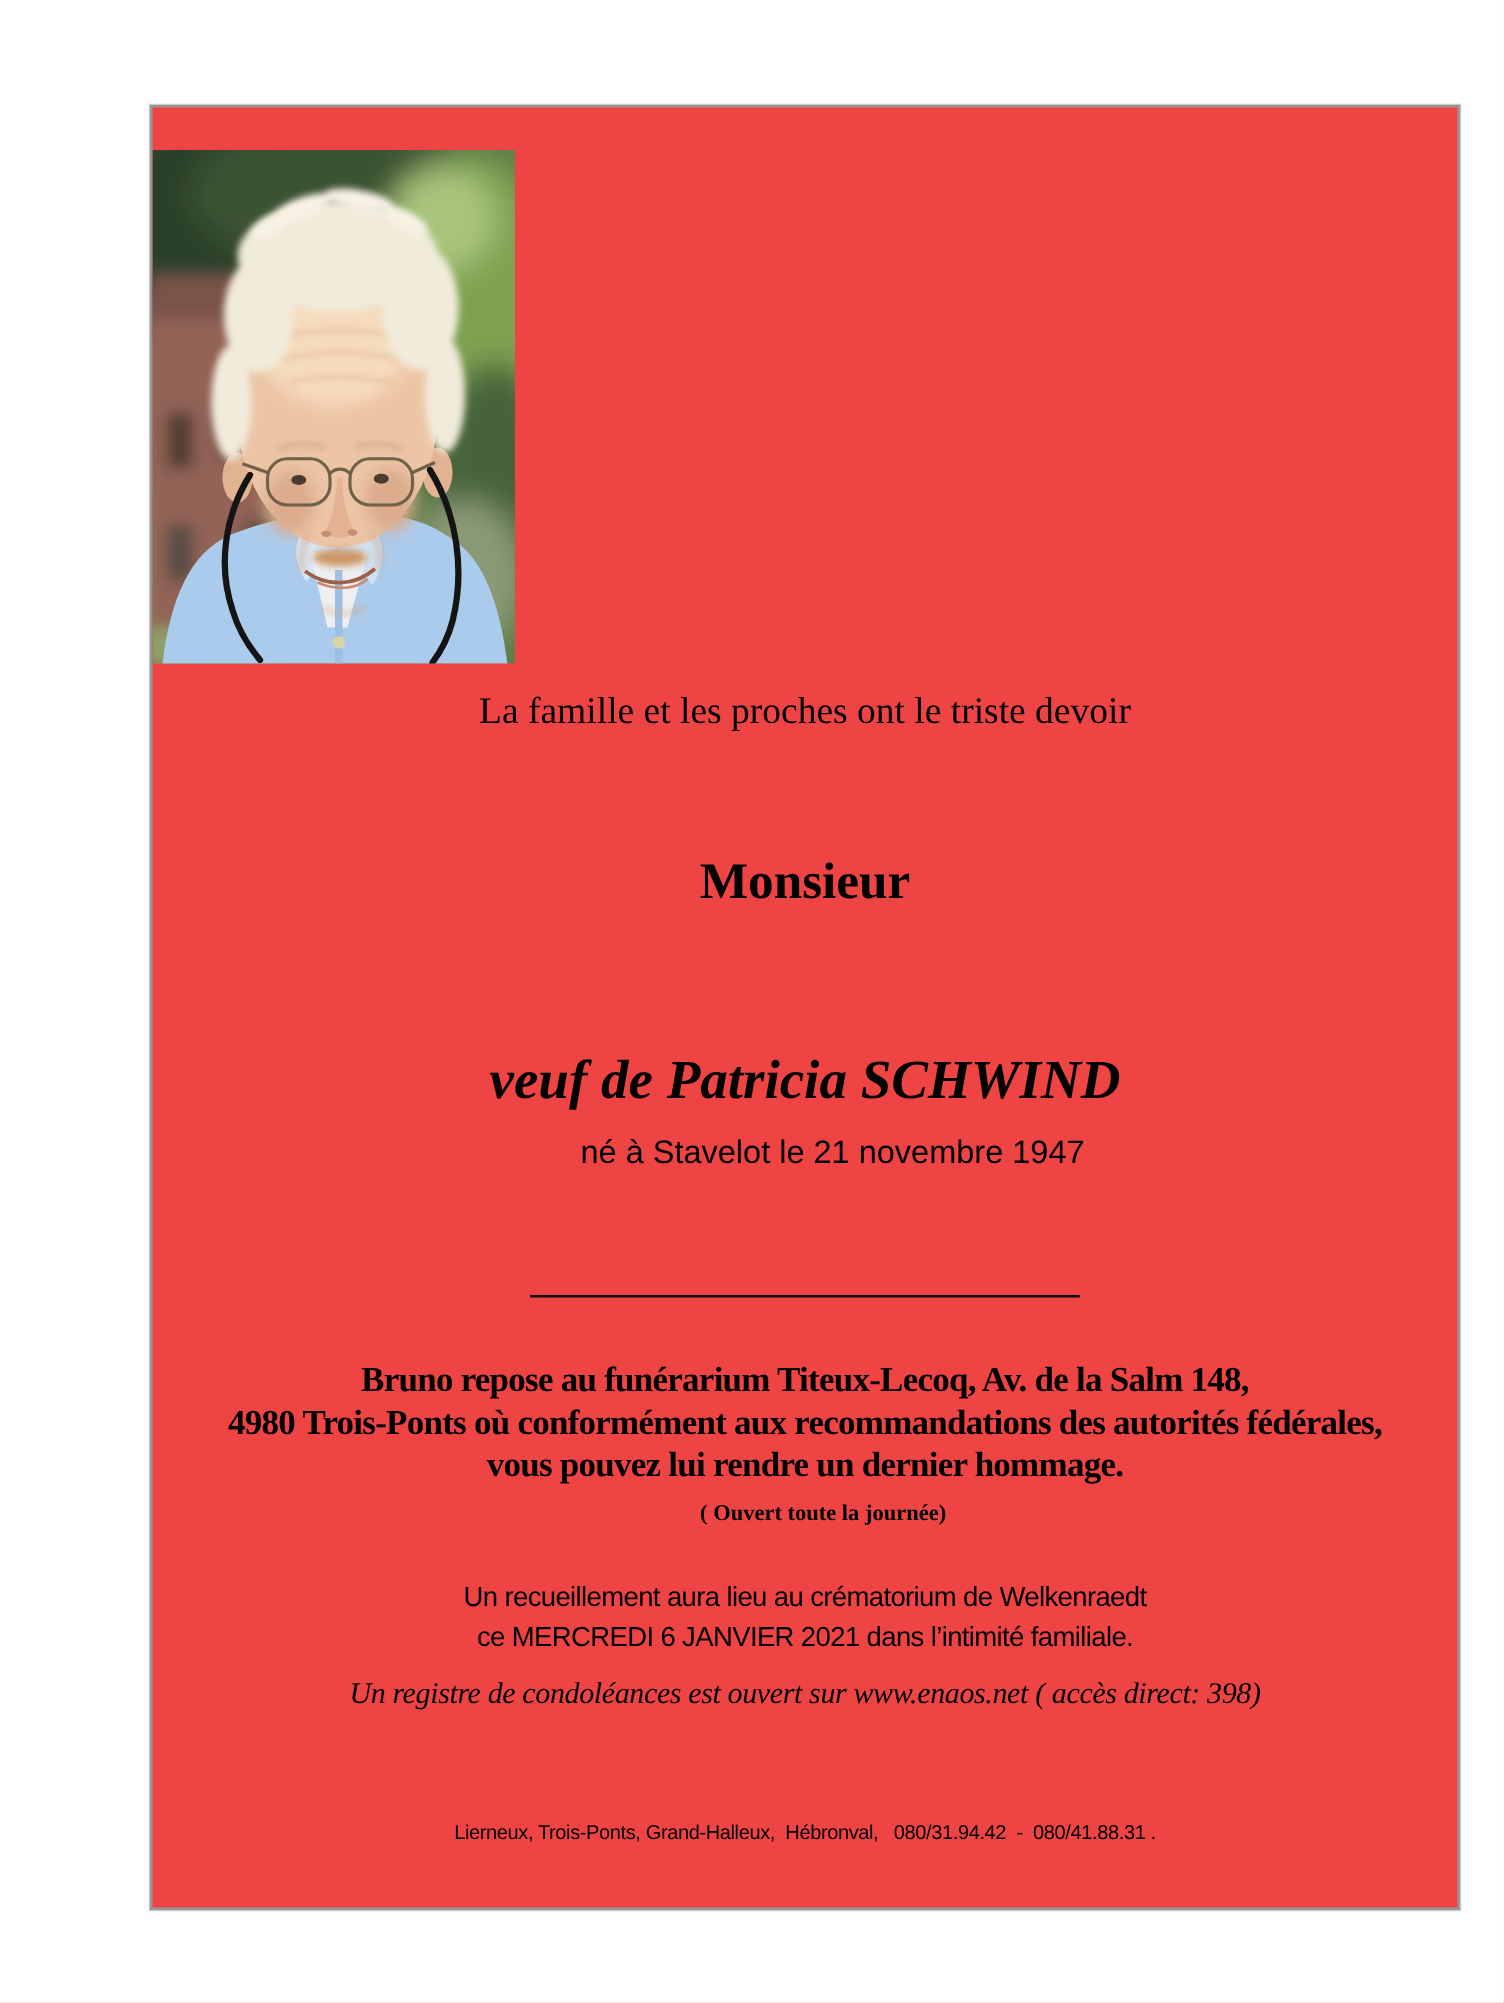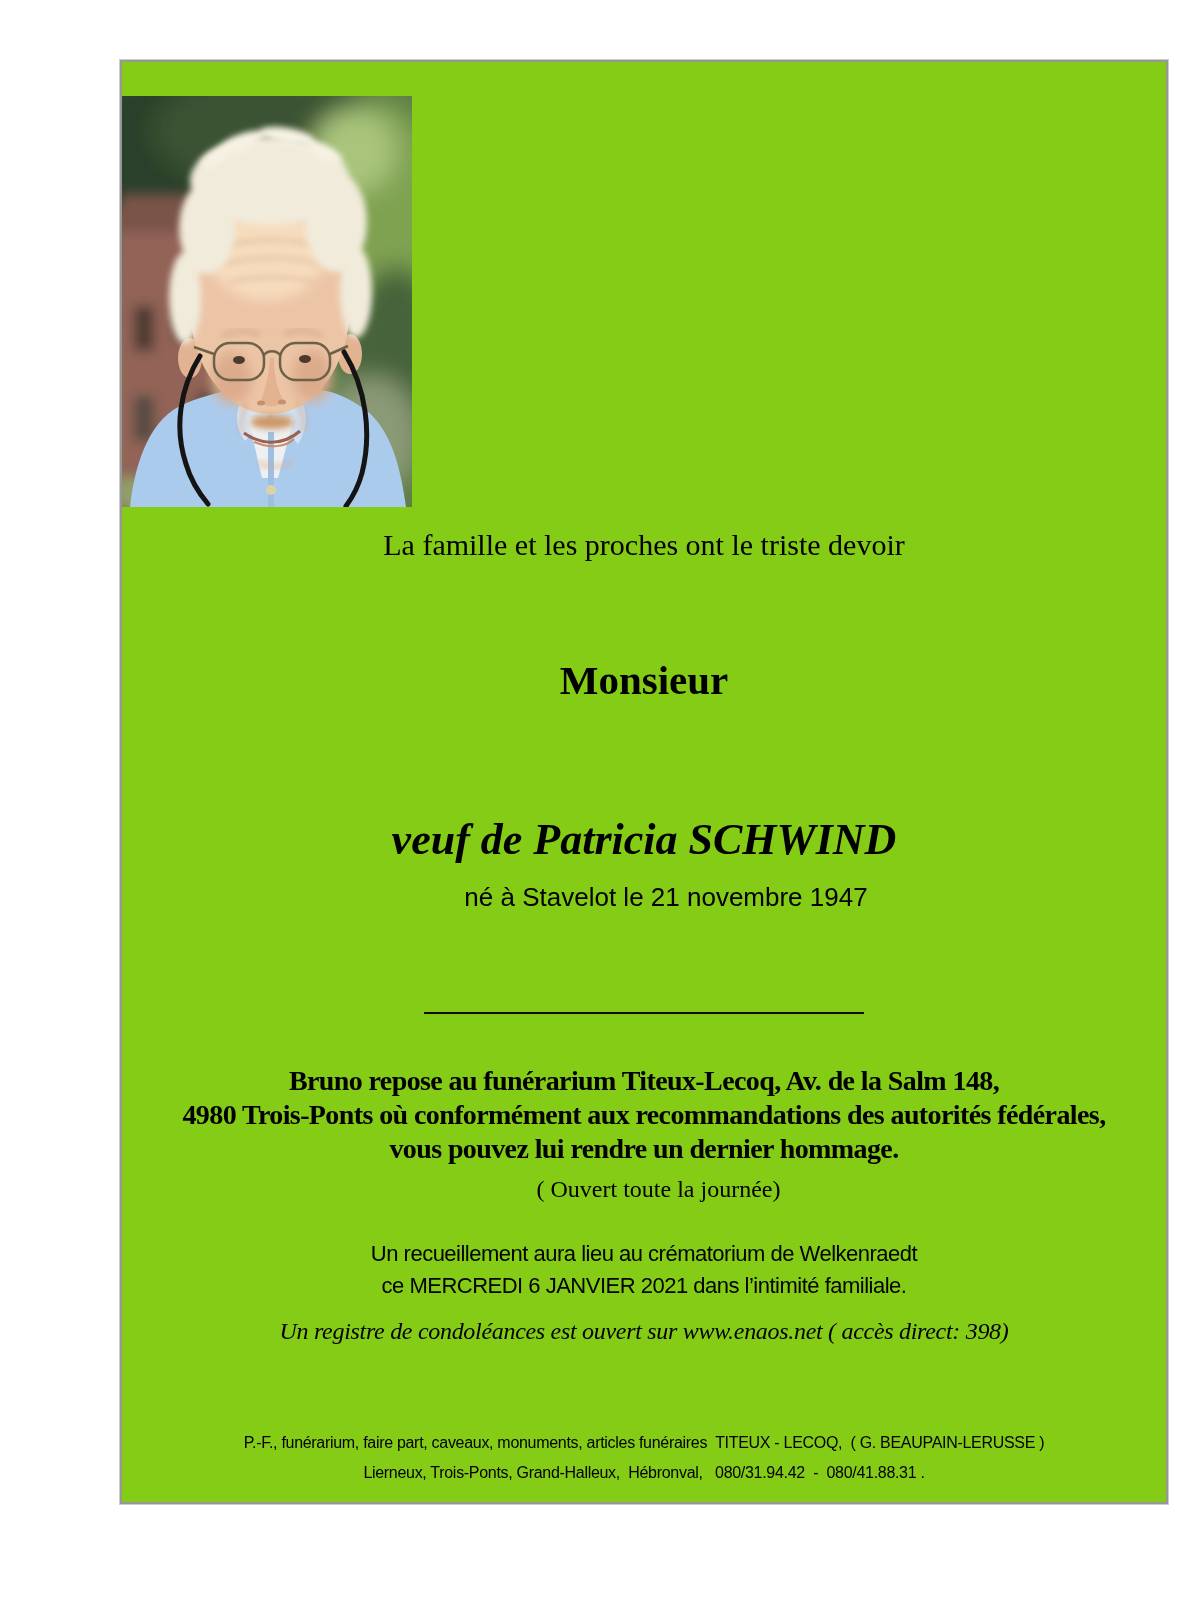--- a/index.html
+++ b/index.html
@@ -11,27 +11,27 @@
   .page {
     position: relative;
     width: 1203px;
     height: 1602px;
     background: #ffffff;
     overflow: hidden;
   }
   .frame {
     position: absolute;
     left: 120px;
-    top: 60px;
+    top: 84px;
     width: 1048px;
     height: 1444px;
     box-sizing: border-box;
     border: 2px solid #979797;
     outline: 1px solid #cccccc;
-    background: #84cc16;
+    background: #ef4444;
   }
   .frame > div { position: absolute; left: 0; right: 0; text-align: center; color: #000; }
   .block { display: block; }
 
   .photo {
     position: absolute;
     left: 377px;
     top: 34px;
     width: 290px;
     height: 411px;
@@ -84,22 +84,22 @@
 
   .repose {
     top: 1002px;
     font-weight: bold;
     font-size: 28px;
     line-height: 34px;
     letter-spacing: -0.6px;
   }
   .ouvert {
     top: 1114px;
-    font-weight: normal;
-    font-size: 24px;
+    font-weight: bold;
+    font-size: 18px;
     margin-left: 29px;
   }
   .ceremony {
     top: 1176px;
     font-family: "Liberation Sans", sans-serif;
     font-weight: normal;
     font-size: 22px;
     line-height: 32px;
     letter-spacing: -0.5px;
   }
@@ -251,18 +251,17 @@
     <div class="ouvert">( Ouvert toute la journée)</div>
 
     <div class="ceremony">
       <span class="block">Un recueillement aura lieu au crématorium de Welkenraedt</span>
       <span class="block">ce MERCREDI 6 JANVIER 2021 dans l’intimité familiale.</span>
     </div>
 
     <div class="registre">Un registre de condoléances est ouvert sur www.enaos.net ( accès direct: 398)</div>
 
     <div class="footer">
-      <span class="block">P.-F., funérarium, faire part, caveaux, monuments, articles funéraires  TITEUX - LECOQ,  ( G. BEAUPAIN-LERUSSE )</span>
       <span class="block">Lierneux, Trois-Ponts, Grand-Halleux,  Hébronval,   080/31.94.42  -  080/41.88.31 .</span>
     </div>
 
   </div>
 </div>
 
 </body></html>

